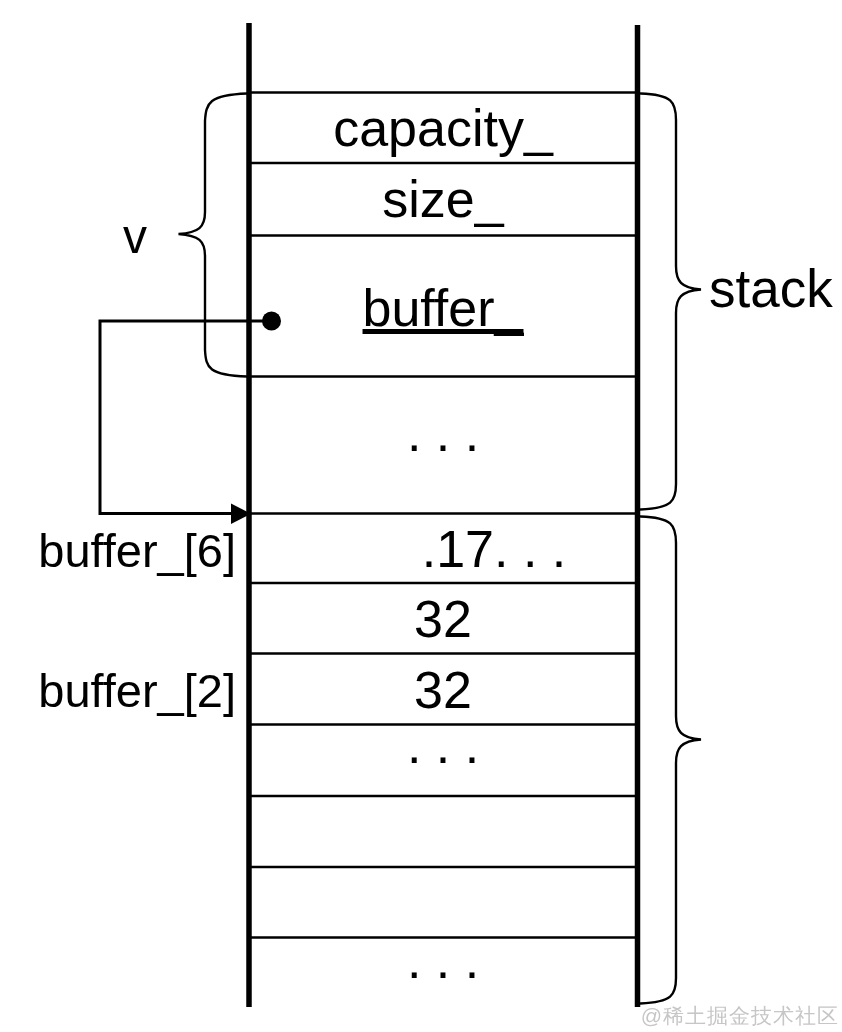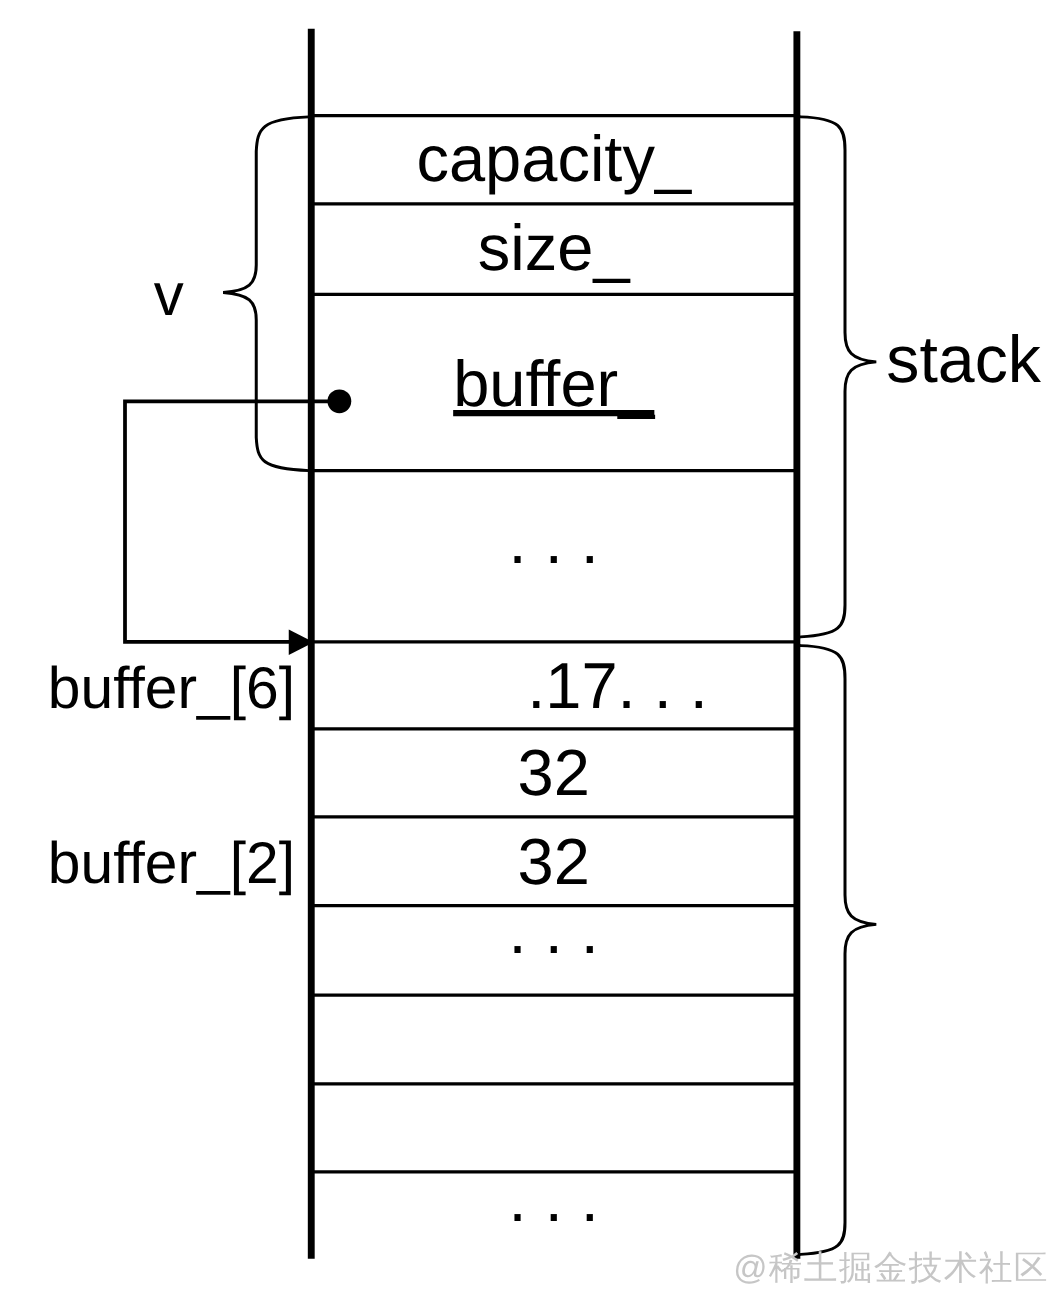--- a/index.html
+++ b/index.html
@@ -19,21 +19,21 @@
     color:#000;
   }
   .c{transform:translate(-50%,-50%);}     
   .r{transform:translate(-100%,-50%);}    
   .l{transform:translate(0,-50%);}        
   .cell{font-size:52px;}
   .sidelabel{font-size:47px;}
   .region{font-size:53px;}
   .vlabel{font-size:48px;}
   .watermark{
-    font-size:27px;
+    font-size:21px;
     color:#c6c6c6;
     letter-spacing:1px;
   }
 </style>
 </head>
 <body>
 
 <div class="stage">
 
   <svg width="842" height="1032" viewBox="0 0 842 1032">

